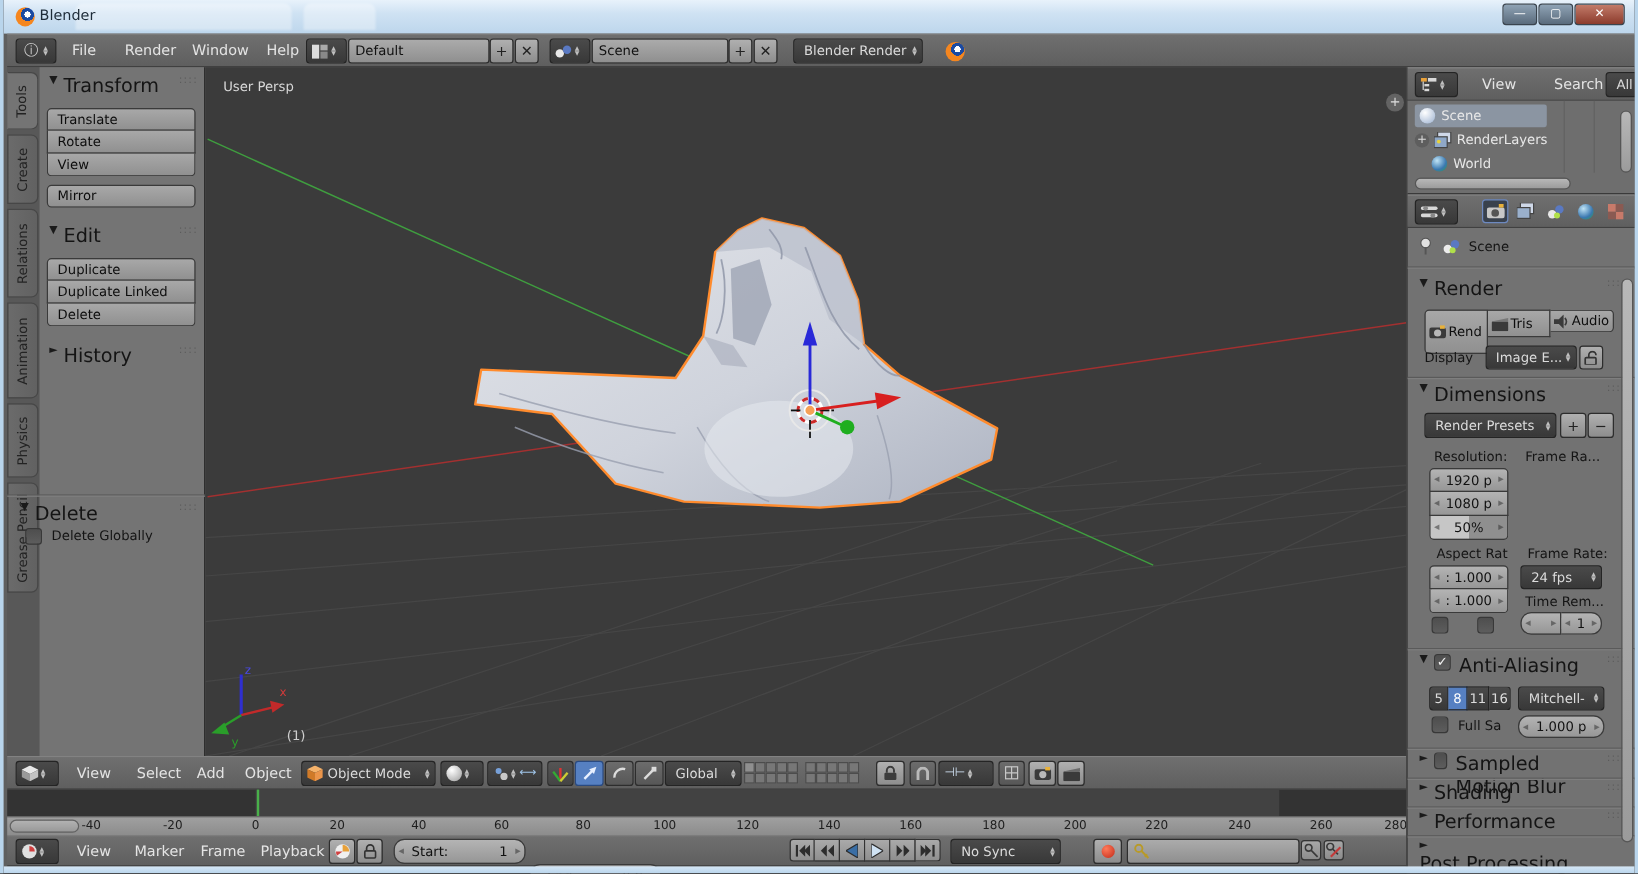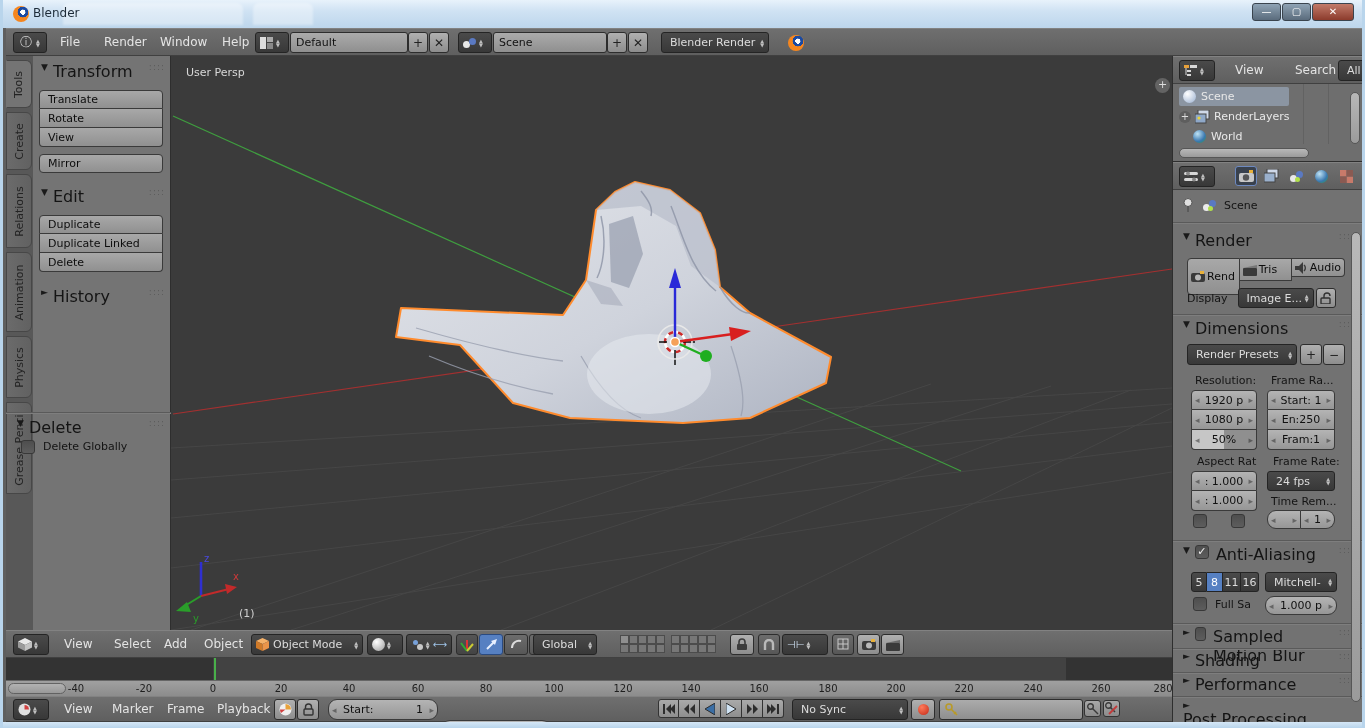--- a/index.html
+++ b/index.html
@@ -339,21 +339,21 @@
             <path d="M2,10 A7,7 0 0 1 11,3" fill="none" stroke="#dcdcdc" stroke-width="2"></path>
           </svg>
       </div>
       <div class="sqbtn" style="width:24px;height:21px;background:linear-gradient(#6c6c6c,#575757);">
         <svg width="13" height="13">
             <line x1="2" y1="11" x2="9" y2="4" stroke="#dcdcdc" stroke-width="2"></line>
             <rect x="8" y="1" width="4" height="4" fill="#dcdcdc"></rect>
           </svg>
       </div>
     </div>
-    <div class="abs dd" style="left:527px;top:3px;width:64px;height:21px;">
+    <div class="abs dd" style="left:548px;top:3px;width:64px;height:21px;">
       <span class="lbl">Global</span>
         <span class="ud"></span>
     </div>
     <div class="abs" style="left:614px;top:4px;display:flex;gap:6px;">
       <div class="layergrid">
         <div style="background:#8f8f8f;"></div>
           <div></div>
           <div></div>
           <div></div>
           <div></div>
@@ -503,21 +503,21 @@
           </svg>
         </div>
       <div class="pbtn">
           <svg width="12" height="10">
             <polygon points="0,0 5,5 0,10" fill="#2d2d2d"></polygon>
             <polygon points="4,0 9,5 4,10" fill="#2d2d2d"></polygon>
             <rect x="10" y="0" width="2" height="10" fill="#2d2d2d"></rect>
           </svg>
         </div>
     </div>
-    <div class="abs dd" style="left:786px;top:2px;width:116px;height:21px;">
+    <div class="abs dd" style="left:786px;top:2px;width:92px;height:21px;">
       <span class="lbl">No Sync</span>
         <span class="ud"></span>
     </div>
     <div class="abs sqbtn" style="left:905px;top:2px;width:24px;height:21px;">
       <span style="width:11px;height:11px;border-radius:50%;background:radial-gradient(circle at 35% 30%,#ff7a5a,#c22a18);display:inline-block;"></span>
     </div>
     <div class="abs lightfield" style="left:933px;top:2px;width:144px;height:21px;">
       <svg width="13" height="13">
           <circle cx="4" cy="4" r="3" fill="none" stroke="#b89a28" stroke-width="1.6"></circle>
           <line x1="6" y1="6" x2="12" y2="12" stroke="#b89a28" stroke-width="1.6"></line>
@@ -705,31 +705,20 @@
     <div class="stepper" style="height:20px;">
         <span>1920 p</span>
       </div>
     <div class="stepper" style="height:20px;">
         <span>1080 p</span>
       </div>
     <div class="stepper" style="height:20px;background:linear-gradient(90deg,#c6c6c6 50%,#8f8f8f 50%);">
         <span>50%</span>
       </div>
   </div>
-  <div class="abs sgrp" style="left:1264px;top:390px;width:68px;">
-    <div class="stepper" style="height:20px;">
-        <span>Start: 1</span>
-      </div>
-    <div class="stepper" style="height:20px;">
-        <span>En:250</span>
-      </div>
-    <div class="stepper" style="height:20px;">
-        <span>Fram:1</span>
-      </div>
-  </div>
   <span class="abs" style="left:1194px;top:455px;font-size:11px;color:#141414;">Aspect Rat</span>
   <span class="abs" style="left:1270px;top:455px;font-size:11px;color:#141414;">Frame Rate:</span>
   <div class="abs sgrp" style="left:1188px;top:471px;width:66px;">
     <div class="stepper" style="height:20px;">
         <span>: 1.000</span>
       </div>
     <div class="stepper" style="height:20px;">
         <span>: 1.000</span>
       </div>
   </div>

